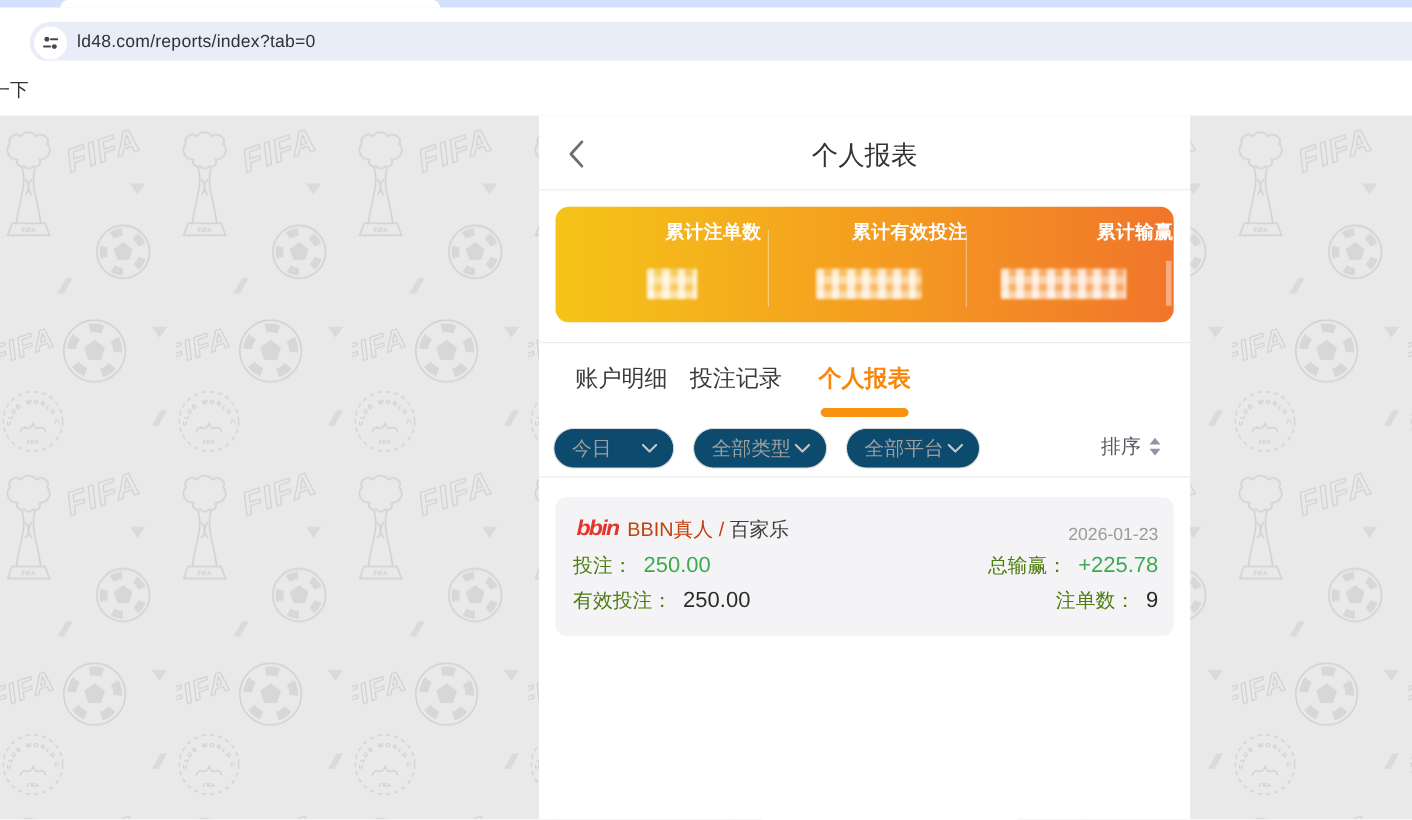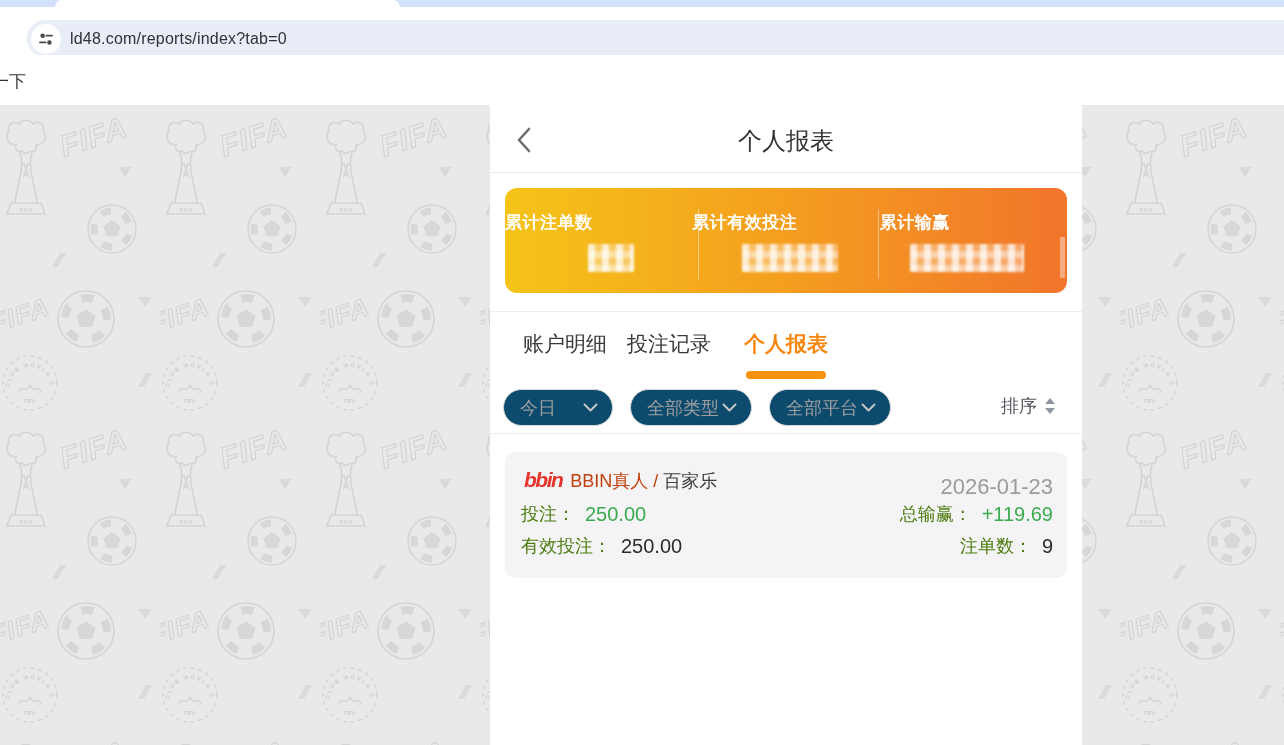--- a/index.html
+++ b/index.html
@@ -26,21 +26,21 @@
   .panel { position:absolute; top:105px; left:490px; width:592px; height:640px; background:#ffffff; }
   .pheader { position:absolute; top:0; left:0; width:100%; height:67px; }
   .backbtn { position:absolute; left:20px; top:21px; width:28px; height:28px; cursor:pointer; display:flex; align-items:center; justify-content:center; }
   .ptitle { position:absolute; left:0; top:20px; width:100%; text-align:center; font-size:24px; color:#333; font-weight:500; }
   .divider { position:absolute; left:0; width:100%; height:1px; background:#ececec; }
 
   
   .statcard { position:absolute; left:15px; top:83px; width:562px; height:105px; border-radius:12px;
               background:linear-gradient(90deg,#f5c418 0%,#f49a20 55%,#f1752b 100%); overflow:hidden; }
   .statcols { position:absolute; inset:0; display:flex; }
-  .statcol { flex:1; display:flex; flex-direction:column; align-items:flex-start; padding-top:23px; }
+  .statcol { flex:1; display:flex; flex-direction:column; align-items:flex-end; padding-top:11px; }
   .statlabel { color:#fff; font-size:17px; font-weight:bold; letter-spacing:0.5px; }
   .vdiv { position:absolute; top:21px; width:1px; height:70px; background:rgba(255,255,255,0.45); }
   .vdiv.d1 { left:193px; } .vdiv.d2 { left:373px; }
   .edge-strip { position:absolute; left:555px; top:49px; width:5px; height:41px; background:rgba(255,255,255,0.4); }
   .mosaic { position:absolute; top:56px; height:28px; filter:blur(1.3px); border-radius:2px;
             background:
               repeating-linear-gradient(90deg, rgba(255,255,255,0.75) 0 7px, rgba(255,240,220,0.2) 7px 14px),
               repeating-linear-gradient(0deg, rgba(255,255,255,0.55) 0 7px, rgba(255,230,200,0.25) 7px 14px); }
   .m1 { left:83px; width:46px; } .m2 { left:237px; width:96px; } .m3 { left:405px; width:114px; }
 
@@ -58,21 +58,21 @@
   .p0 { left:13px; width:110px; } .p1 { left:140px; width:122px; } .p2 { left:279px; width:122px; }
   .sortgrp { position:absolute; top:289px; right:26px; display:flex; align-items:center; gap:7px; cursor:pointer; }
   .sortlabel { font-size:18px; color:#53565e; }
 
   
   .record { position:absolute; left:15px; top:347px; width:562px; height:126px; background:#f4f4f6; border-radius:10px; cursor:pointer; }
   .r-row1 { position:absolute; top:17px; left:19px; right:14px; height:24px; display:flex; align-items:center; }
   .bbin-logo { font-size:21px; font-weight:800; font-style:italic; color:#e5342c; letter-spacing:-1.5px; margin-right:8px; transform:scaleY(0.92); }
   .r-title-grey { font-size:18px; color:#c2410c; }
   .r-title-dark { font-size:18px; color:#3c3c3c; margin-left:5px; }
-  .r-date { margin-left:auto; font-size:22px; color:#9b9b9b;margin-top:12px; }
+  .r-date { margin-left:auto; font-size:16px; color:#9b9b9b;margin-top:12px; }
   .r-row2 { position:absolute; top:50px; left:16px; right:14px; height:24px; display:flex; align-items:center; }
   .r-row3 { position:absolute; top:82px; left:16px; right:14px; height:24px; display:flex; align-items:center; }
   .glabel { font-size:18px; color:#4d7c0f; }
   .val-green { font-size:20px; color:#3cab50; margin-left:10px; }
   .val-dark { font-size:20px; color:#2b2b2b; margin-left:10px; }
   .rightgrp { margin-left:auto; display:flex; align-items:center; }
 
   .nomore { position:absolute; top:508px; width:100%; text-align:center; font-size:20px; color:#cbcbcb; }
 </style>
 </head>
@@ -228,21 +228,21 @@
         <span class="bbin-logo">bbin</span>
         <span class="r-title-grey">BBIN真人 /</span>
         <span class="r-title-dark">百家乐</span>
         <span class="r-date">2026-01-23</span>
       </div>
       <div class="r-row2">
         <span class="glabel">投注：</span>
         <span class="val-green">250.00</span>
         <span class="rightgrp">
           <span class="glabel">总输赢：</span>
-          <span class="val-green">+119.69</span>
+          <span class="val-green">+225.78</span>
         </span>
       </div>
       <div class="r-row3">
         <span class="glabel">有效投注：</span>
         <span class="val-dark">250.00</span>
         <span class="rightgrp">
           <span class="glabel">注单数：</span>
           <span class="val-dark">9</span>
         </span>
       </div>

